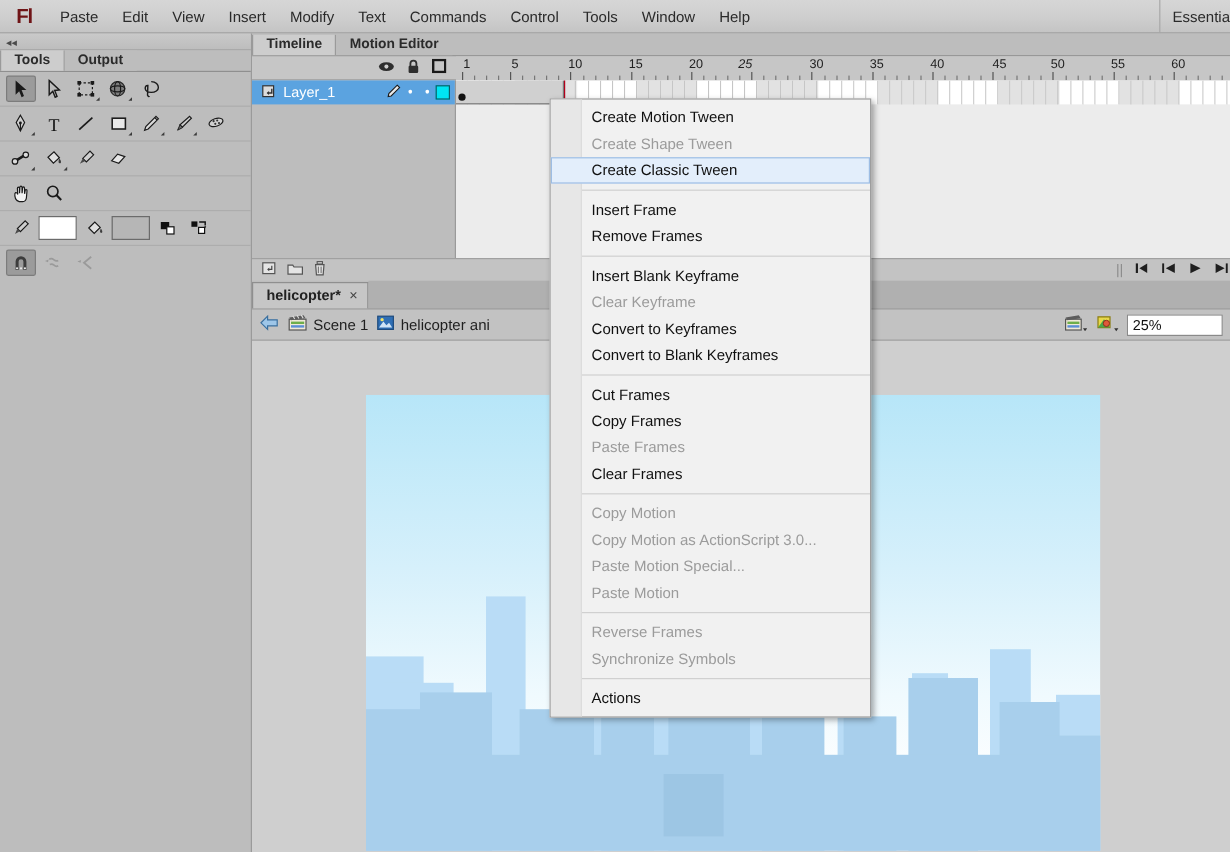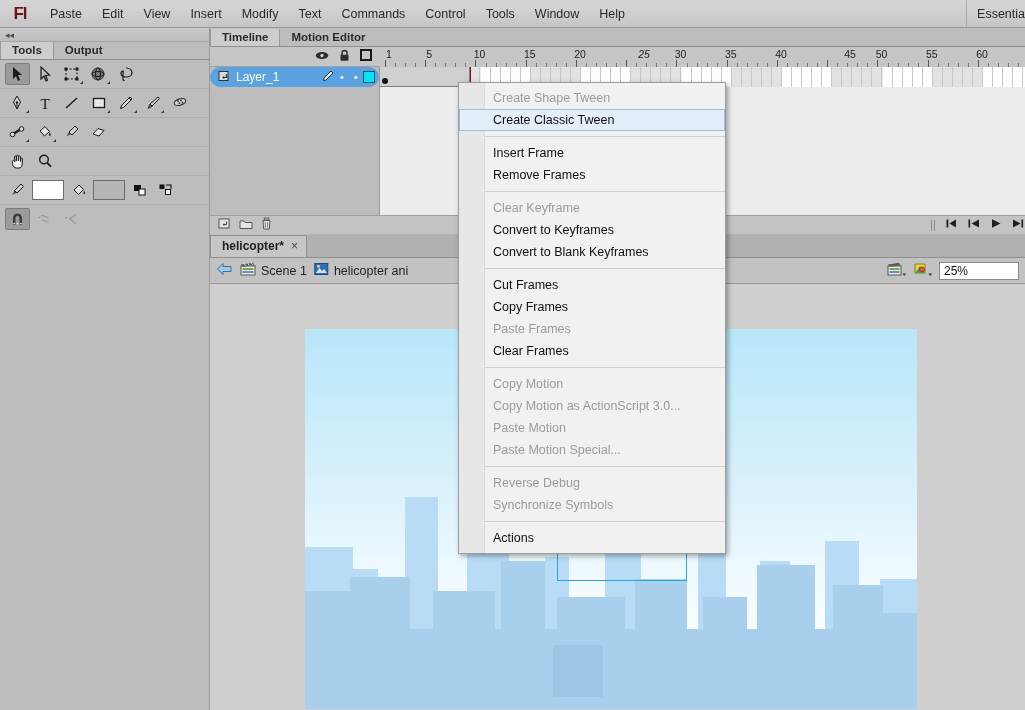--- a/index.html
+++ b/index.html
@@ -91,21 +91,21 @@
   .tick-mark { position:absolute; bottom:0px; width:1px; height:4px; background:#777; }
   .tick-mark.major { height:7px; background:#555; }
 
   #tl-body { position:relative; height:148px; background:#d3d3d3; }
   #layer-rows { position:absolute; left:0; top:0; width:170px; height:148px;
      background:#bdbdbd; border-right:1px solid #9a9a9a; }
   .layer-row {
     height:20px; display:flex; align-items:center; gap:0px;
     padding-left:8px; font-size:12px;
   }
-  .layer-row.sel { background:#5ba3e0; color:#fff;border-radius:10px; }
+  .layer-row.sel { background:#5ba3e0; color:#fff; }
   .layer-name { flex:1; padding-left:6px; font-size:12px; }
   .layer-dot { width:14px; text-align:center; font-size:11px; color:#fff; }
   .layer-swatch { width:12px; height:12px; background:#00e5f2; border:1px solid #0d5c66; margin-right:4px; }
 
   #frames-area { position:absolute; left:170px; top:0; right:0; height:148px; background:#ececec; overflow:hidden; }
   #frame-grid { position:absolute; left:0; top:0; width:100%; height:20px; }
   .frame-cell { position:absolute; top:0; width:10px; height:20px;
      border-right:1px solid #c6c6c6; }
   .frame-cell.shade { background:#e2e2e2; }
   .frame-cell.white { background:#ffffff; }
@@ -479,25 +479,25 @@
         <div class="tick-mark major" style="left: 597.975px;"></div>
         <div class="tick-mark" style="left: 608.025px;"></div>
         <div class="tick-mark" style="left: 618.075px;"></div>
         <div class="tick-mark" style="left: 628.125px;"></div>
         <div class="tick-mark" style="left: 638.175px;"></div>
         <div class="tick-num" style="left: 9.025px;">1</div>
         <div class="tick-num" style="left: 49.225px;">5</div>
         <div class="tick-num" style="left: 99.475px;">10</div>
         <div class="tick-num" style="left: 149.725px;">15</div>
         <div class="tick-num" style="left: 199.975px;">20</div>
-        <div class="tick-num" style="left: 264px; font-style: italic;">25</div>
+        <div class="tick-num" style="left: 241px; font-style: italic;">25</div>
         <div class="tick-num" style="left: 300.475px;">30</div>
         <div class="tick-num" style="left: 350.725px;">35</div>
         <div class="tick-num" style="left: 400.975px;">40</div>
-        <div class="tick-num" style="left: 470px;">45</div>
+        <div class="tick-num" style="left: 453px;">45</div>
         <div class="tick-num" style="left: 501.475px;">50</div>
         <div class="tick-num" style="left: 551.725px;">55</div>
         <div class="tick-num" style="left: 601.975px;">60</div>
       </div>
   </div>
 
   <div id="tl-body">
     <div id="layer-rows">
       <div class="layer-row sel">
         <span>
@@ -750,37 +750,39 @@
           <path d="M56 24 L68 36 M68 24 L56 36" stroke="#6e2a2c" stroke-width="1.6"></path>
         </svg>
       </div>
       <div id="sel-box" style="left:252px; top:128px; width:130px; height:124px;"></div>
     </div>
   </div>
 </div>
 
 <div id="ctx-menu">
   <div class="gutter"></div>
+<div class="ctx-item">Create Motion Tween</div>
     <div class="ctx-item disabled">Create Shape Tween</div>
     <div class="ctx-item hl">Create Classic Tween</div>
     <div class="ctx-sep"></div>
     <div class="ctx-item">Insert Frame</div>
     <div class="ctx-item">Remove Frames</div>
     <div class="ctx-sep"></div>
+    <div class="ctx-item">Insert Blank Keyframe</div>
     <div class="ctx-item disabled">Clear Keyframe</div>
     <div class="ctx-item">Convert to Keyframes</div>
     <div class="ctx-item">Convert to Blank Keyframes</div>
     <div class="ctx-sep"></div>
     <div class="ctx-item">Cut Frames</div>
     <div class="ctx-item">Copy Frames</div>
     <div class="ctx-item disabled">Paste Frames</div>
     <div class="ctx-item">Clear Frames</div>
     <div class="ctx-sep"></div>
     <div class="ctx-item disabled">Copy Motion</div>
     <div class="ctx-item disabled">Copy Motion as ActionScript 3.0...</div>
+    <div class="ctx-item disabled">Paste Motion Special...</div>
     <div class="ctx-item disabled">Paste Motion</div>
-    <div class="ctx-item disabled">Paste Motion Special...</div>
     <div class="ctx-sep"></div>
-    <div class="ctx-item disabled">Reverse Debug</div>
+    <div class="ctx-item disabled">Reverse Frames</div>
     <div class="ctx-item disabled">Synchronize Symbols</div>
     <div class="ctx-sep"></div>
     <div class="ctx-item">Actions</div>
   </div>
 
 </body></html>

